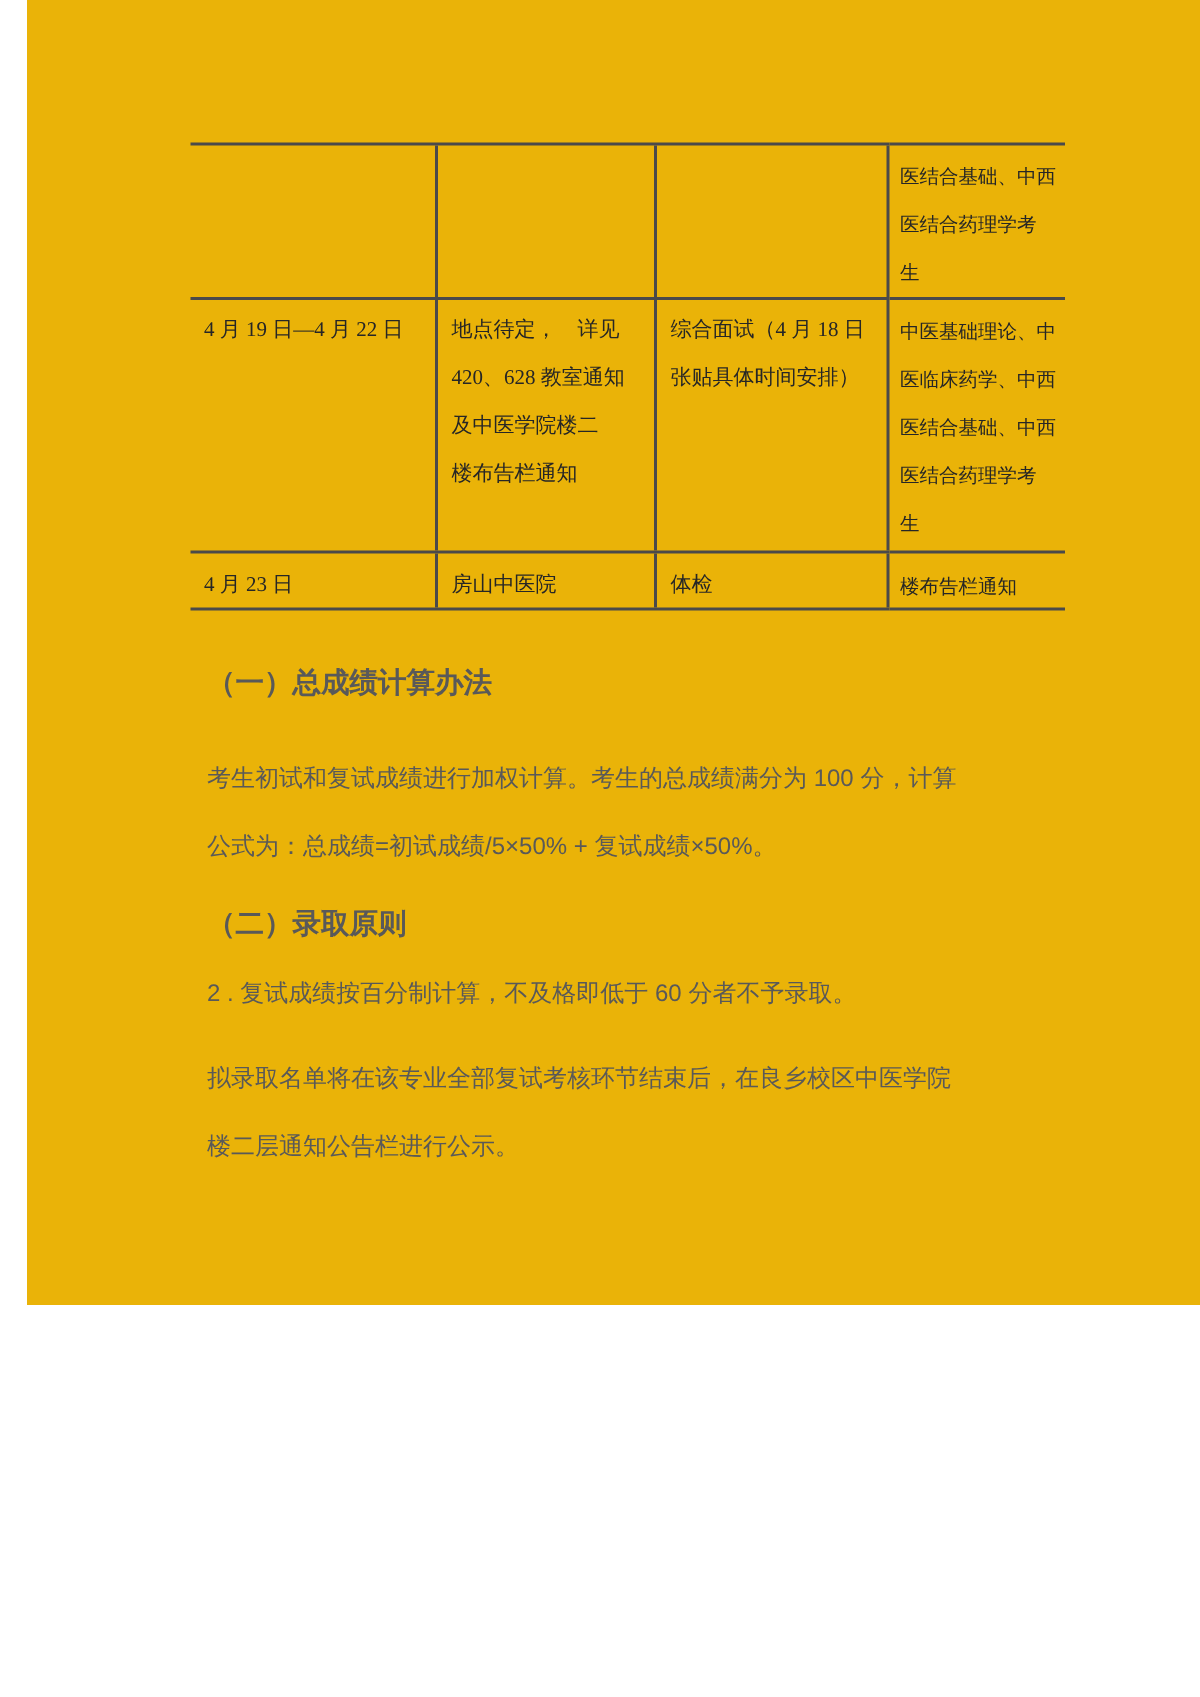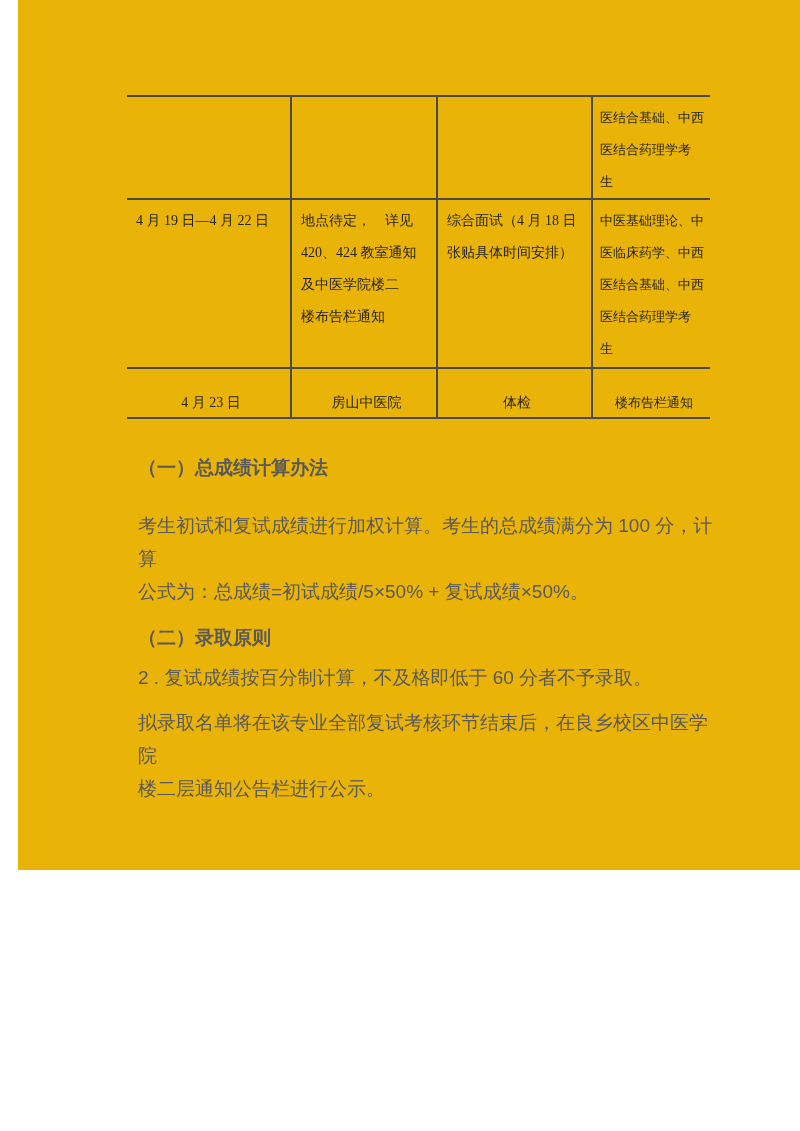--- a/index.html
+++ b/index.html
@@ -32,38 +32,38 @@
     vertical-align: top;
     padding: 5px 4px 0 9px;
     line-height: 32px;
     white-space: pre-line;
     overflow: hidden;
   }
   table.schedule td + td { border-left: 2px solid #4a4a4a; }
   table.schedule td:nth-child(4) { font-size: 13px; padding-left: 7px; padding-right: 2px; }
   tr.row-1 td { height: 96px; }
   tr.row-2 td { height: 162px; }
-  tr.row-3 td { height: 28px; line-height: 28px; padding-top: 20px; text-align: center; }
+  tr.row-3 td { height: 28px; line-height: 28px; padding-top: 8px; }
 
   
   .body-text {
     margin-left: 120px;
     width: 578px;
     color: #595959;
   }
   .body-text h2 {
     font-size: 20px; line-height: 28px; font-weight: bold;
     margin: 24px 0 0;
   }
   .body-text h3 {
     font-size: 19px; line-height: 28px; font-weight: bold;
     margin: 0;
   }
   .body-text p {
-    font-size: 19px; line-height: 33px;
+    font-size: 16px; line-height: 45px;
     margin: 0;
     white-space: pre-line;
   }
   .mt-35 { margin-top: 35px !important; }
   .mt-27 { margin-top: 27px !important; }
   .mt-16 { margin-top: 16px !important; }
   .mt-9  { margin-top: 9px  !important; }
   .mt-32 { margin-top: 32px !important; }
   .mt-12 { margin-top: 12px !important; }
 </style>
@@ -84,21 +84,21 @@
         <td></td>
         <td></td>
         <td></td>
         <td>医结合基础、中西
 医结合药理学考
 生</td>
       </tr>
       <tr class="row-2">
         <td>4 月 19 日—4 月 22 日</td>
         <td>地点待定，　详见
-420、424 教室通知
+420、628 教室通知
 及中医学院楼二
 楼布告栏通知</td>
         <td>综合面试（4 月 18 日
 张贴具体时间安排）</td>
         <td>中医基础理论、中
 医临床药学、中西
 医结合基础、中西
 医结合药理学考
 生</td>
       </tr>

